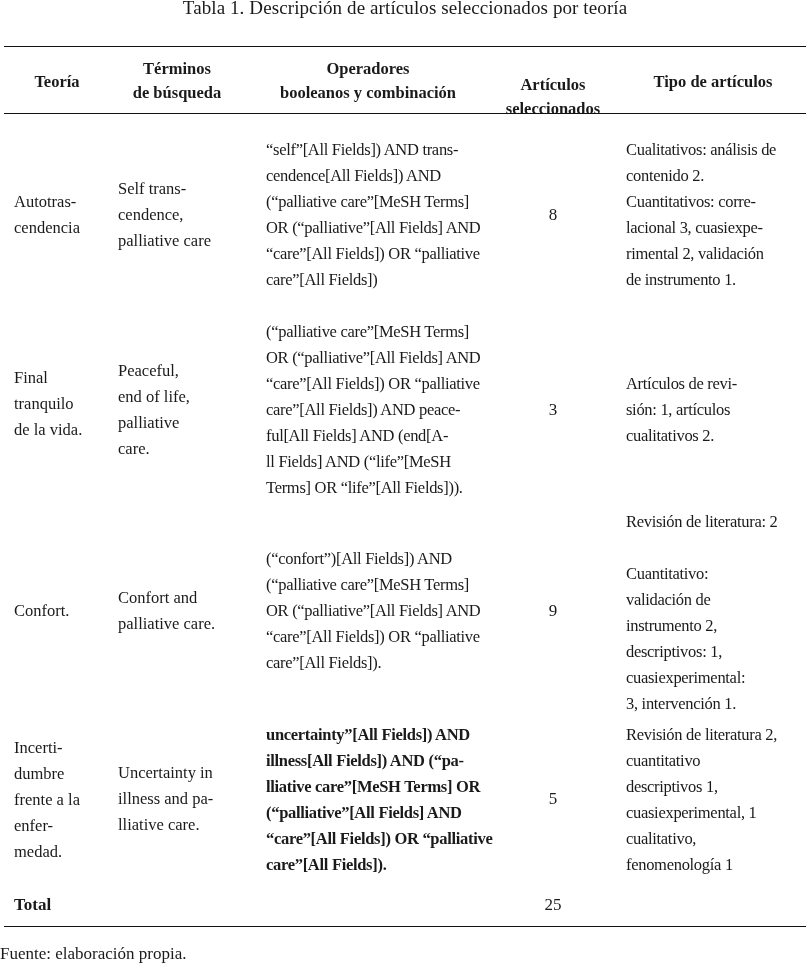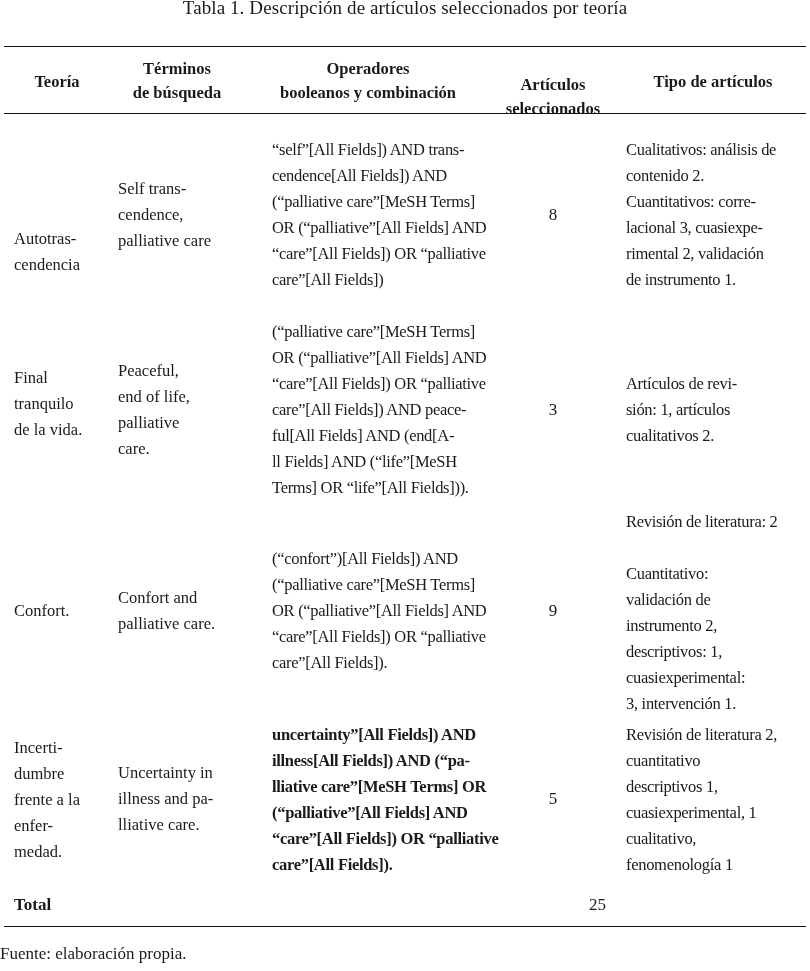--- a/index.html
+++ b/index.html
@@ -45,21 +45,21 @@
     }
     .cell {
       position: absolute;
       font-size: 16.5px;
       line-height: 26px;
     }
     .ops {
       position: absolute;
       font-size: 16.5px;
       line-height: 26px;
-      left: 272px;
+      left: 266px;
       width: 228px;
       text-align: justify;
       text-align-last: left;
       letter-spacing: -0.3px;
     }
     .num {
       position: absolute;
       left: 500px;
       width: 106px;
       text-align: center;
@@ -76,21 +76,21 @@
       top: 892px;
       font-weight: bold;
       font-size: 17px;
       line-height: 26px;
     }
     .total-value {
       position: absolute;
       left: 500px;
       width: 106px;
       top: 892px;
-      text-align: right;
+      text-align: center;
       font-size: 17px;
       line-height: 26px;
     }
     .source {
       position: absolute;
       top: 941px;
       left: 0;
       width: 810px;
       text-align: left;
       font-size: 17px;
@@ -119,21 +119,21 @@
   <span class="line">Artículos</span>
   <span class="line">seleccionados</span>
 </div>
 <div class="hdr" style="left:616px; width:194px; top:70px;">
   <span class="line">Tipo de artículos</span>
 </div>
 
 <div class="rule mid"></div>
 
 <div>
-  <div class="cell col1" style="top:189px;margin-top:37px;">
+  <div class="cell col1" style="top:189px;">
     <span class="line">Autotras-</span>
     <span class="line">cendencia</span>
   </div>
   <div class="cell col2" style="top:176px;">
     <span class="line">Self trans-</span>
     <span class="line">cendence,</span>
     <span class="line">palliative care</span>
   </div>
   <div class="ops" style="top:137px;">
     <span class="line">“self”[All Fields]) AND trans-</span>

